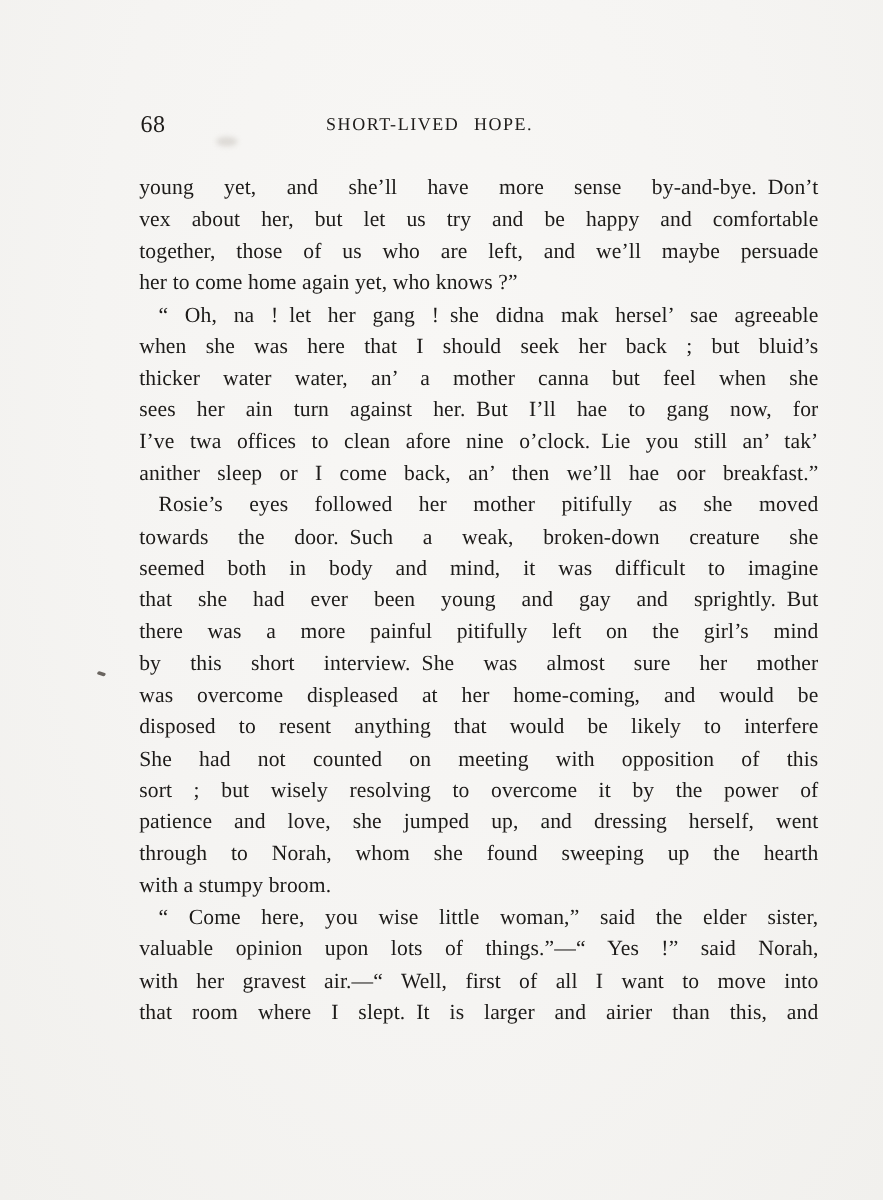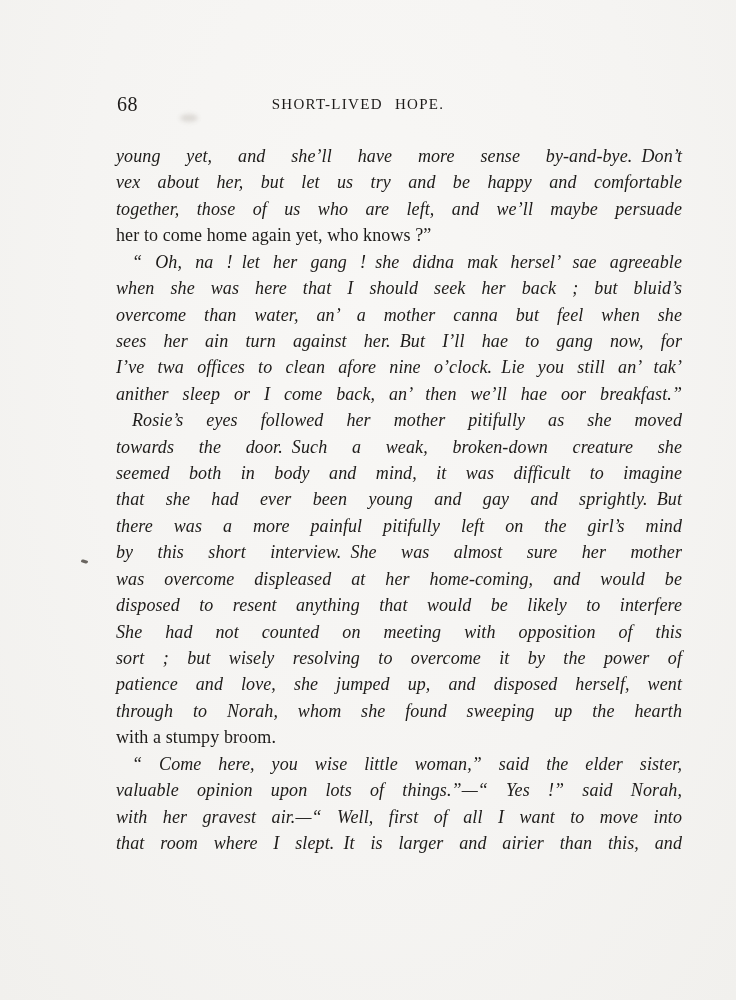--- a/index.html
+++ b/index.html
@@ -51,21 +51,20 @@
     line-height: 26.43px;
     font-size: 18px;
     letter-spacing: 0.1px;
     text-align: left;
     white-space: nowrap;
   }
   .line.just {
     white-space: normal;
     text-align: justify;
     text-align-last: justify;
-    font-style: italic;
   }
   .line.indent { text-indent: 16px; }
   .ink-speck {
     position: absolute;
     left: 81px;
     top: 560px;
     width: 7px;
     height: 3px;
     background: #6a6560;
     border-radius: 2px 1px 2px 1px;
@@ -94,37 +93,37 @@
   <div class="text-block" id="text-block">
       <div class="paragraph">
         <div class="line just">young yet, and she’ll have more sense by-and-bye. Don’t</div>
         <div class="line just">vex about her, but let us try and be happy and comfortable</div>
         <div class="line just">together, those of us who are left, and we’ll maybe persuade</div>
         <div class="line">her to come home again yet, who knows ?”</div>
       </div>
       <div class="paragraph">
         <div class="line just indent">“ Oh, na ! let her gang ! she didna mak hersel’ sae agreeable</div>
         <div class="line just">when she was here that I should seek her back ; but bluid’s</div>
-        <div class="line just">overcome than water, an’ a mother canna but feel when she</div>
+        <div class="line just">thicker water water, an’ a mother canna but feel when she</div>
         <div class="line just">sees her ain turn against her. But I’ll hae to gang now, for</div>
         <div class="line just">I’ve twa offices to clean afore nine o’clock. Lie you still an’ tak’</div>
         <div class="line just">anither sleep or I come back, an’ then we’ll hae oor breakfast.”</div>
       </div>
       <div class="paragraph">
         <div class="line just indent">Rosie’s eyes followed her mother pitifully as she moved</div>
         <div class="line just">towards the door. Such a weak, broken-down creature she</div>
         <div class="line just">seemed both in body and mind, it was difficult to imagine</div>
         <div class="line just">that she had ever been young and gay and sprightly. But</div>
         <div class="line just">there was a more painful pitifully left on the girl’s mind</div>
         <div class="line just">by this short interview. She was almost sure her mother</div>
         <div class="line just">was overcome displeased at her home-coming, and would be</div>
         <div class="line just">disposed to resent anything that would be likely to interfere</div>
         <div class="line just">She had not counted on meeting with opposition of this</div>
         <div class="line just">sort ; but wisely resolving to overcome it by the power of</div>
-        <div class="line just">patience and love, she jumped up, and disposed herself, went</div>
+        <div class="line just">patience and love, she jumped up, and dressing herself, went</div>
         <div class="line just">through to Norah, whom she found sweeping up the hearth</div>
         <div class="line">with a stumpy broom.</div>
       </div>
       <div class="paragraph">
         <div class="line just indent">“ Come here, you wise little woman,” said the elder sister,</div>
         <div class="line just">valuable opinion upon lots of things.”—“ Yes !” said Norah,</div>
         <div class="line just">with her gravest air.—“ Well, first of all I want to move into</div>
         <div class="line just">that room where I slept. It is larger and airier than this, and</div>
       </div>
     </div>

